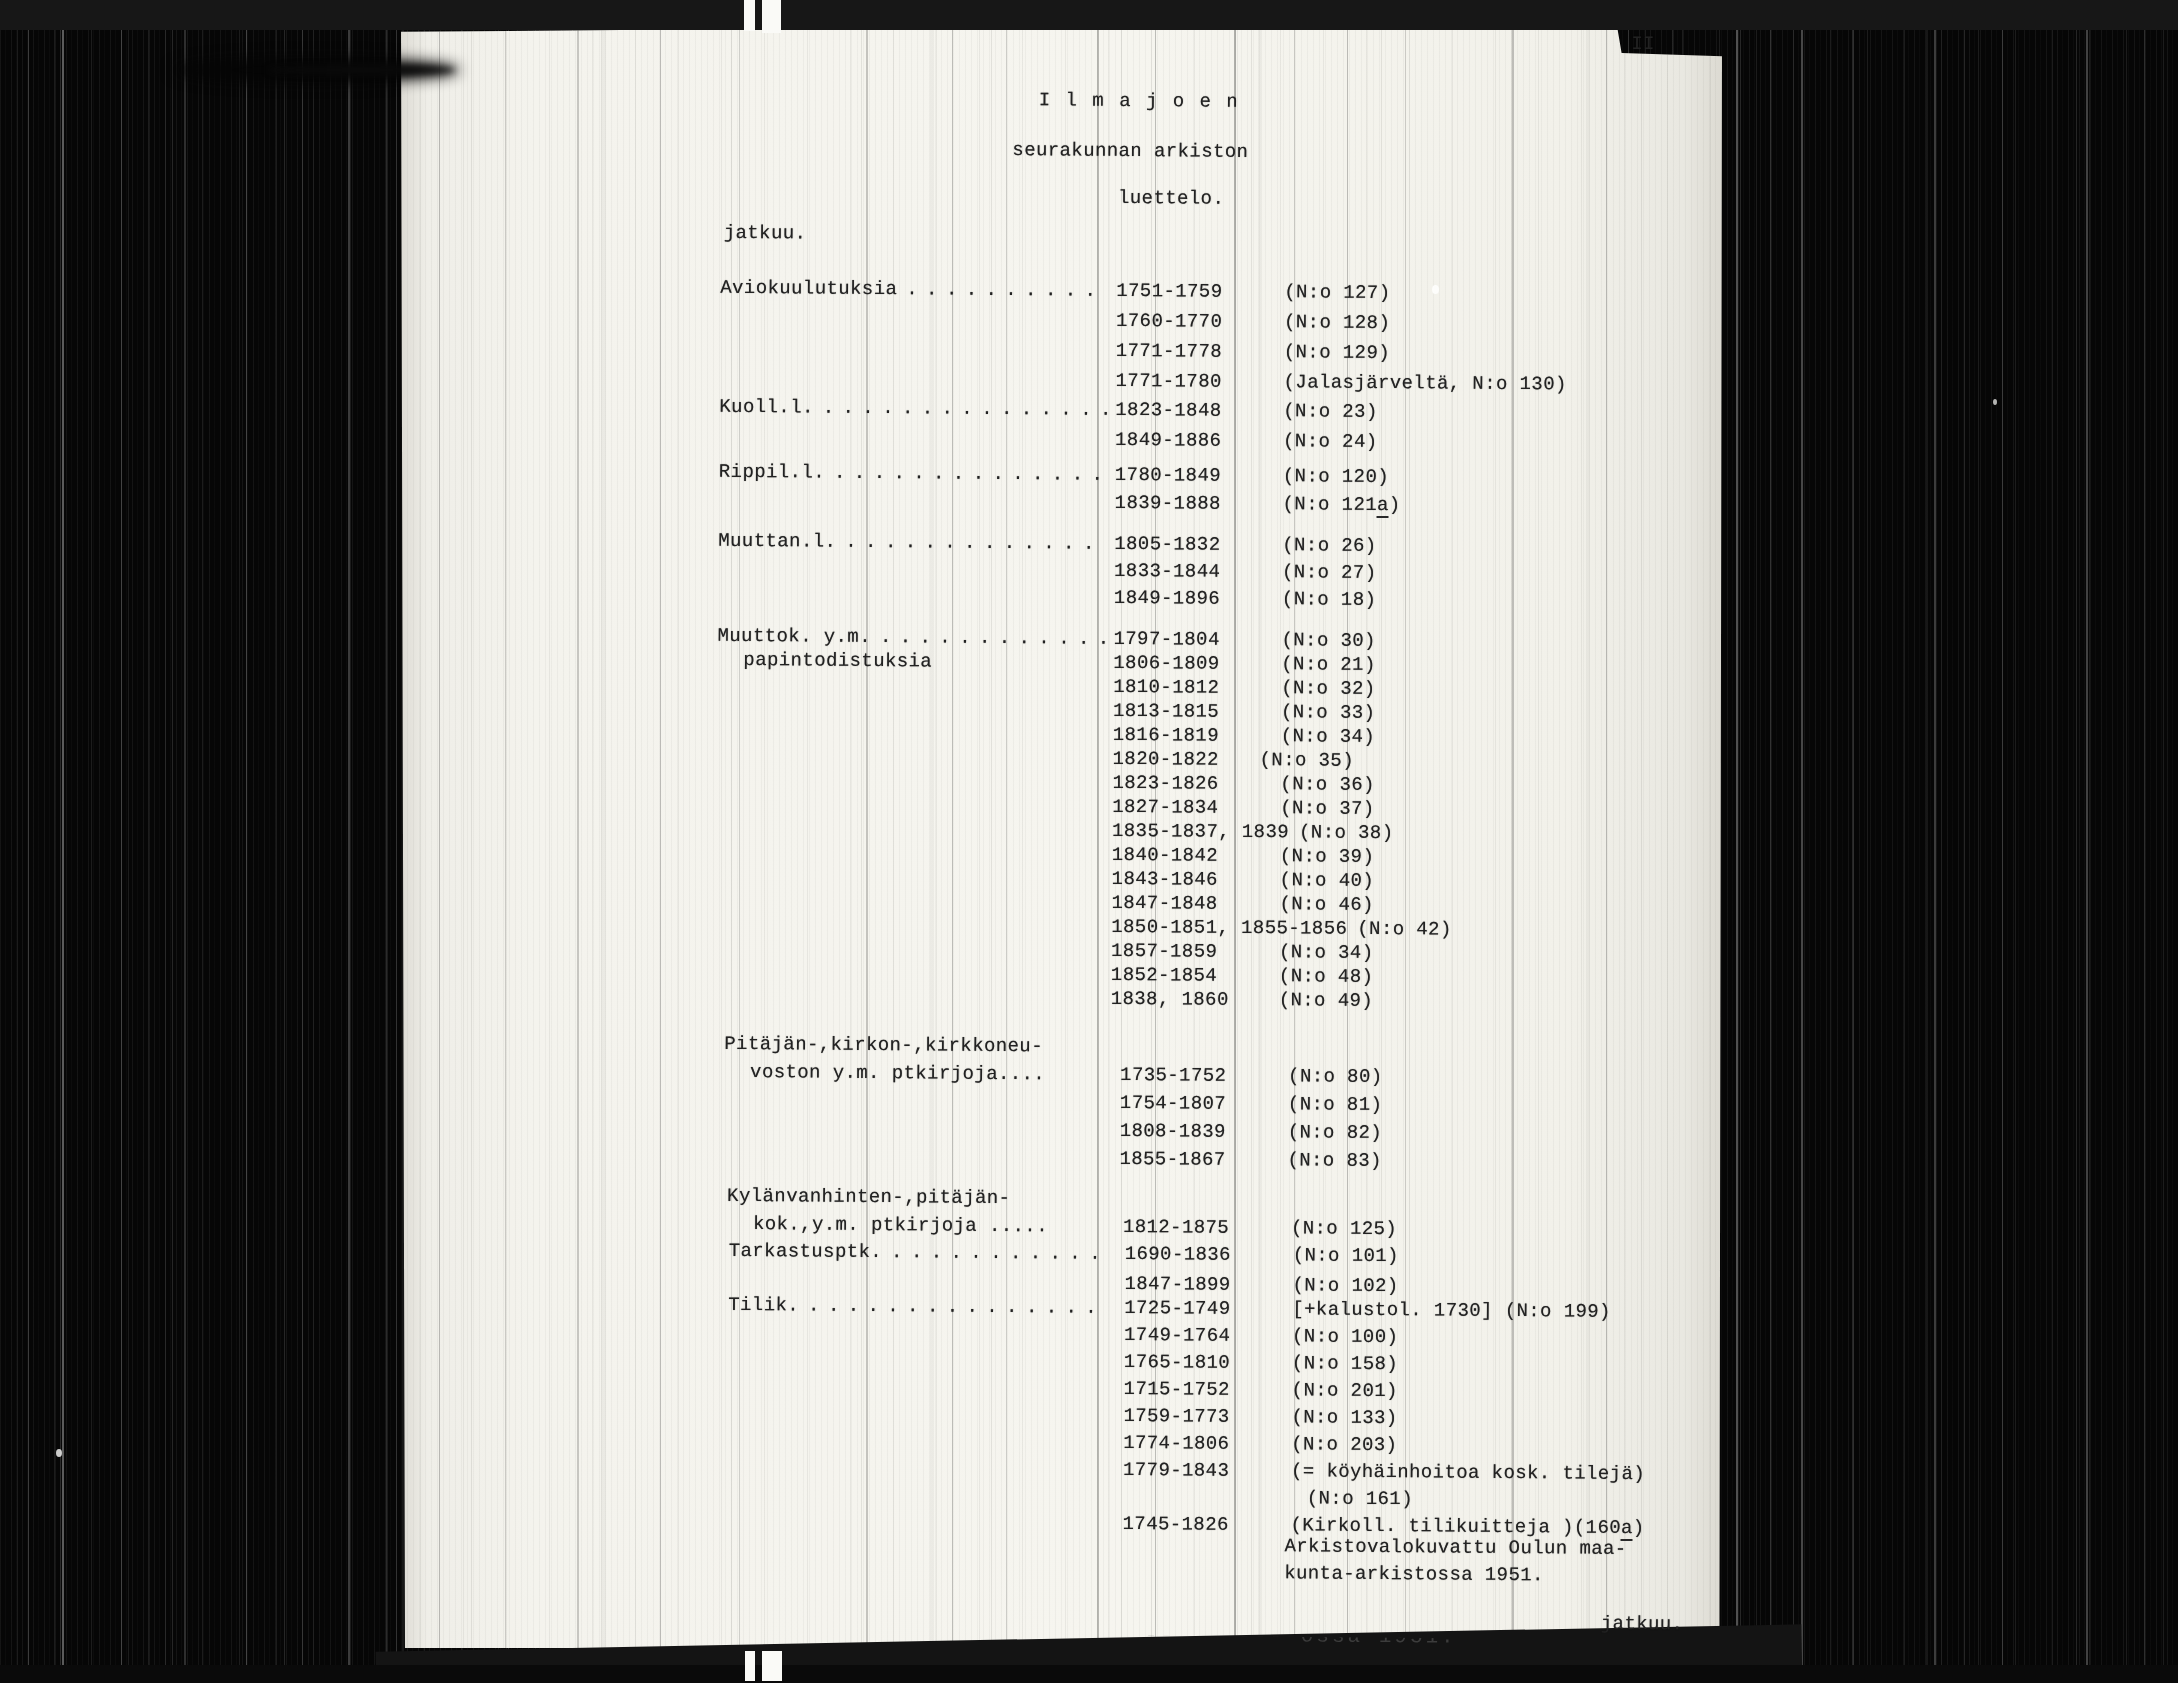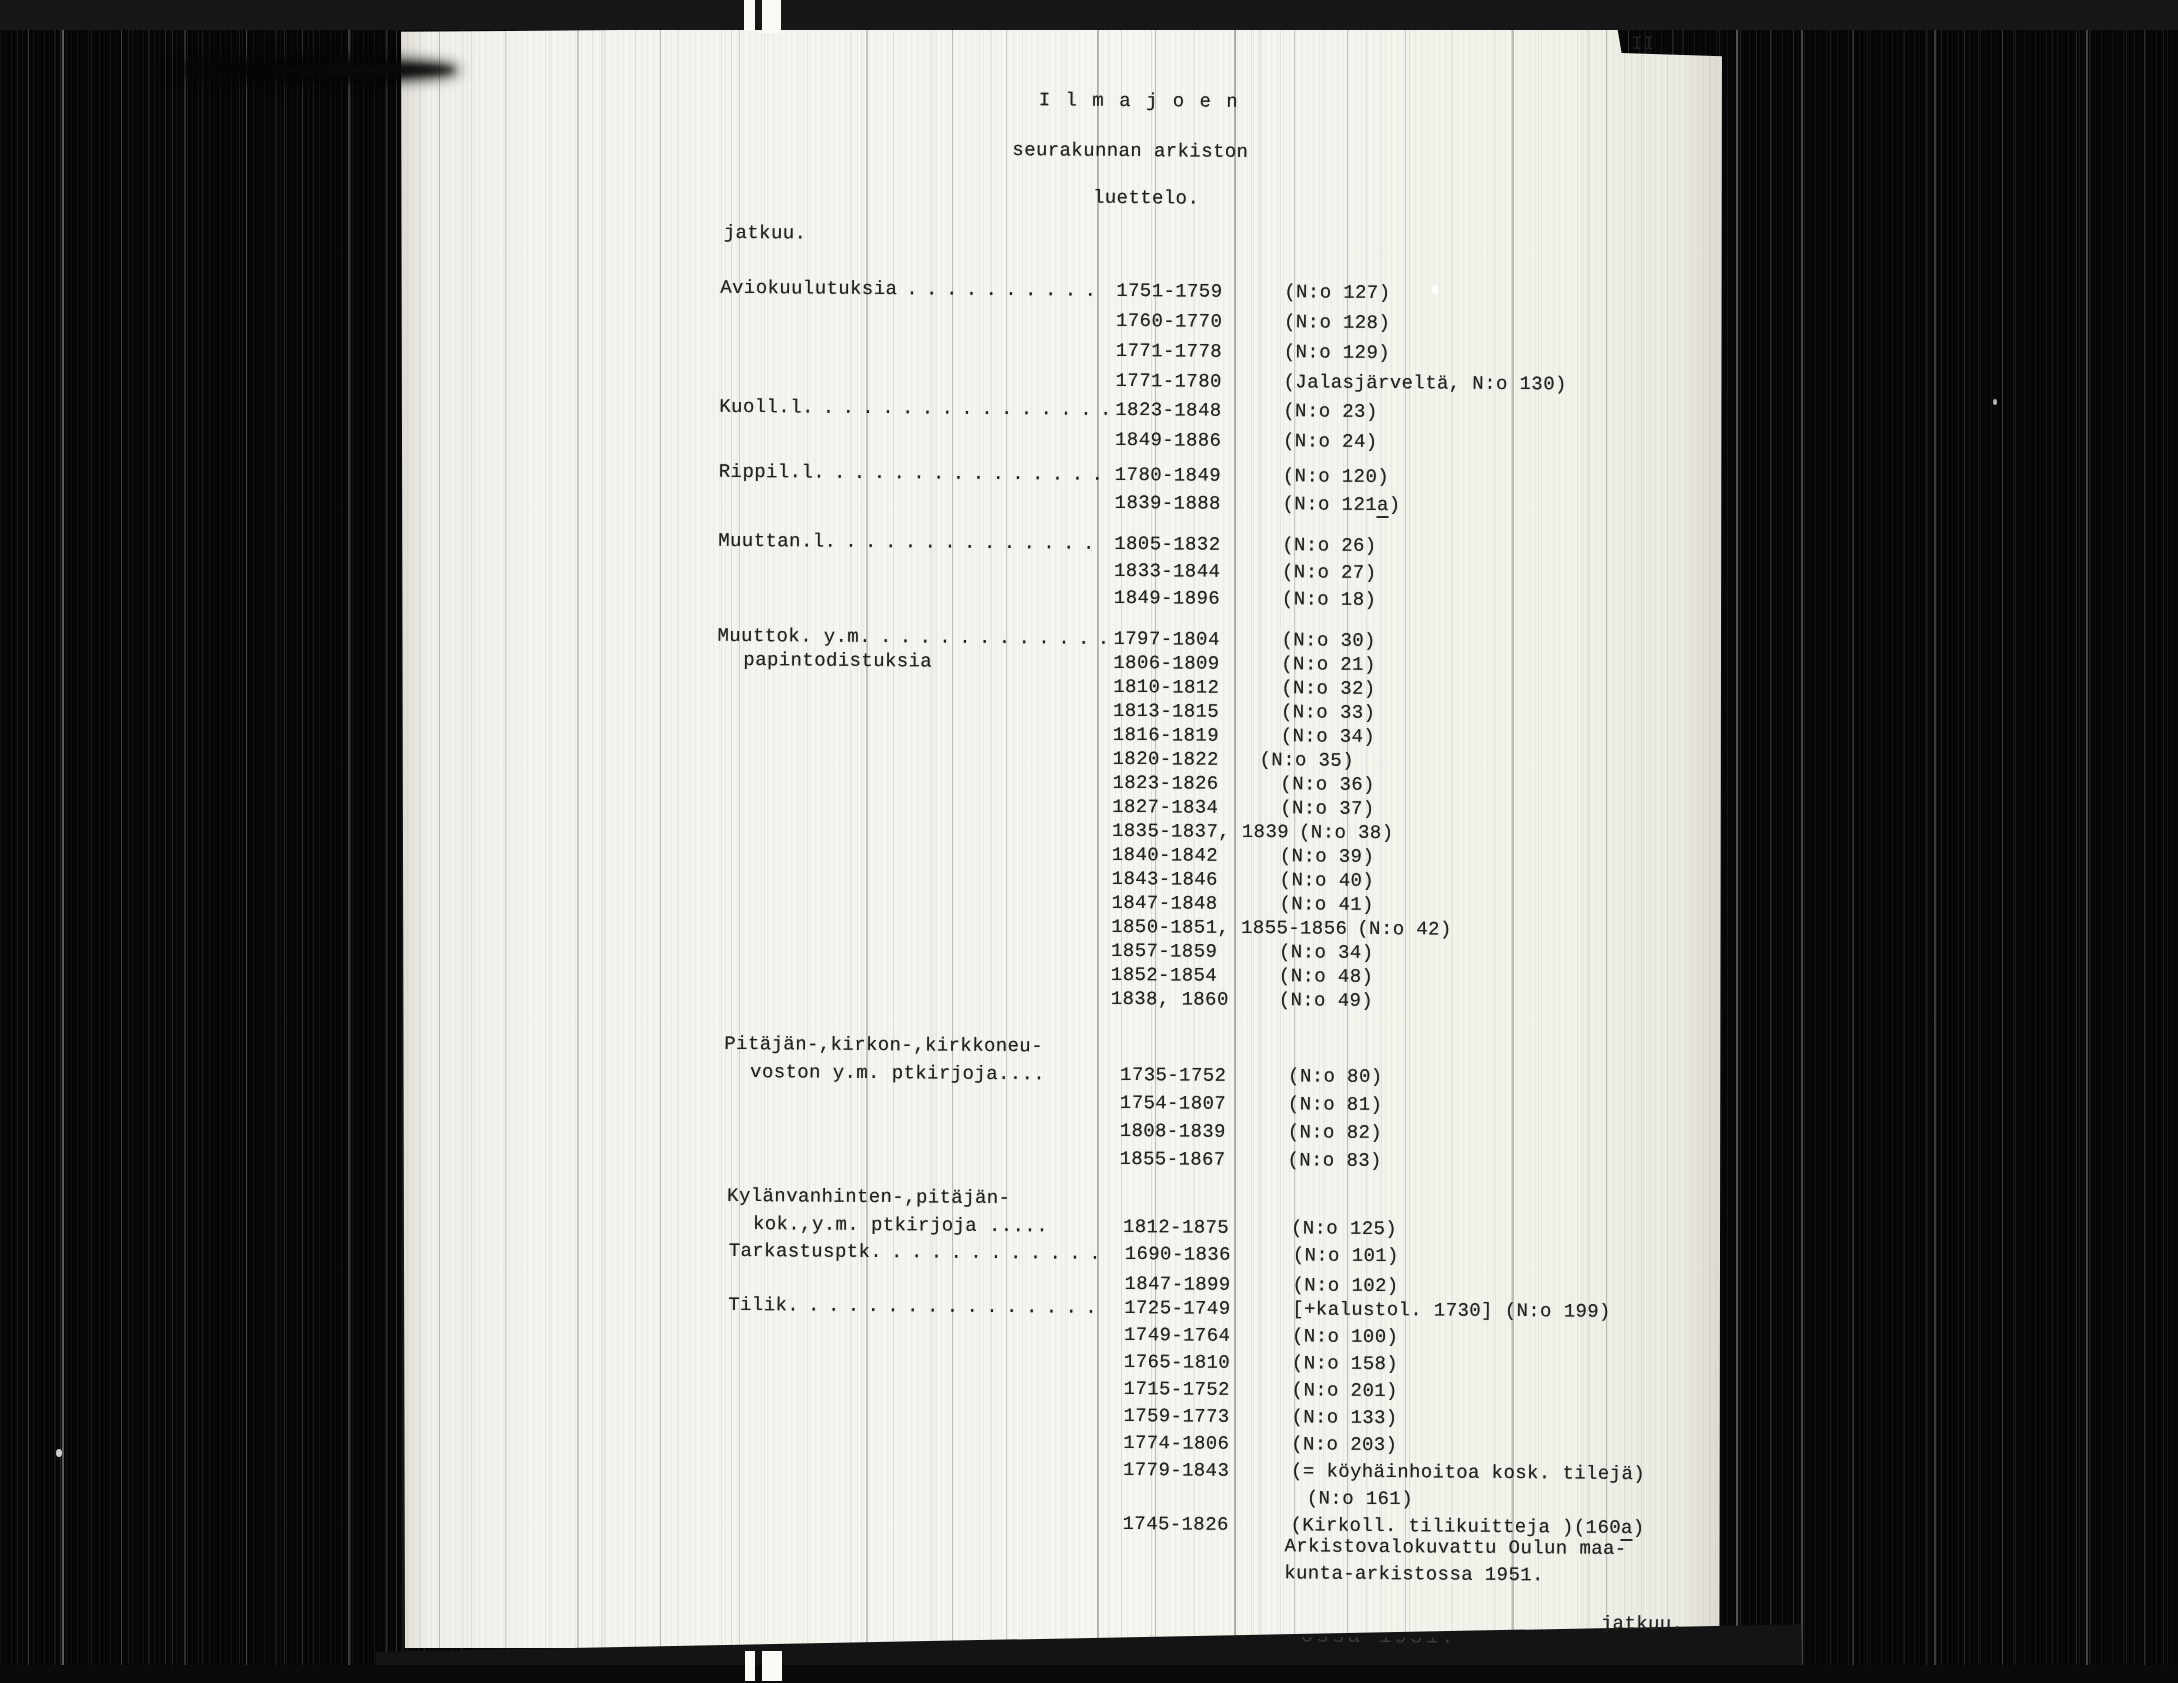--- a/index.html
+++ b/index.html
@@ -114,21 +114,21 @@
 <div class="tab" style="left:762px;top:1651px;width:20px;height:30px"></div>
 <div class="smudge"></div>
 <div class="smudge2"></div>
 
 <div class="textlayer">
 
   <div class="abs" style="left:1630px;top:26px">II</div>
 
   <div class="abs" style="left:1038px;top:87px;letter-spacing:2px">I l m a j o e n</div>
   <div class="abs" style="left:1012px;top:137px">seurakunnan arkiston</div>
-  <div class="abs" style="left:1093px;top:184px">luettelo.</div>
+  <div class="abs" style="left:1118px;top:184px">luettelo.</div>
   <div class="abs" style="left:724px;top:222px">jatkuu.</div>
 
   <div class="entry" style="left:721px;top:273px;--lh:30px">
     <div class="label"><span>Aviokuulutuksia</span><span class="dots">..........</span></div>
     <div class="rows">
       <div class="row">
           <span class="years">1751-1759</span>
           <span class="note">(N:o 127)</span>
         </div>
       <div class="row">
@@ -235,21 +235,21 @@
       <div class="row">
           <span class="years">1840-1842</span>
           <span class="note">(N:o 39)</span>
         </div>
       <div class="row">
           <span class="years">1843-1846</span>
           <span class="note">(N:o 40)</span>
         </div>
       <div class="row">
           <span class="years">1847-1848</span>
-          <span class="note">(N:o 41)</span>
+          <span class="note">(N:o 46)</span>
         </div>
       <div class="row">
           <span class="years">1850-1851, 1855-1856</span>
           <span class="note">(N:o 42)</span>
         </div>
       <div class="row">
           <span class="years">1857-1859</span>
           <span class="note">(N:o 34)</span>
         </div>
       <div class="row">

